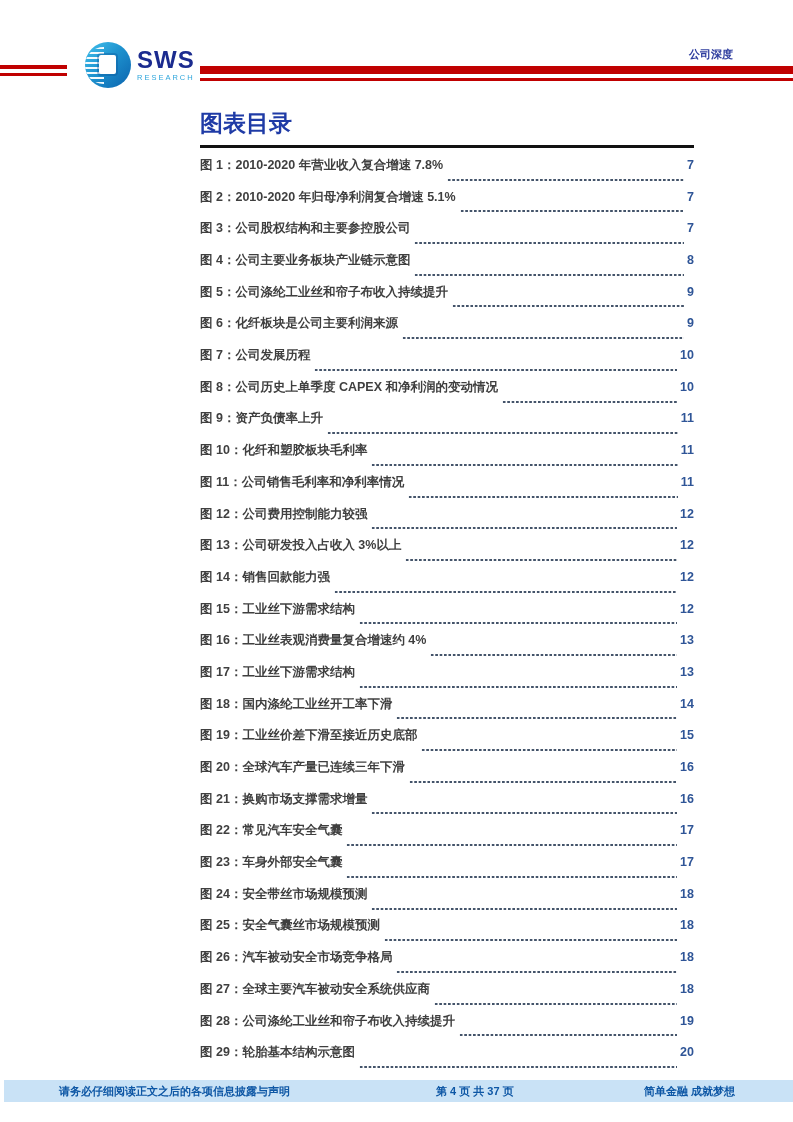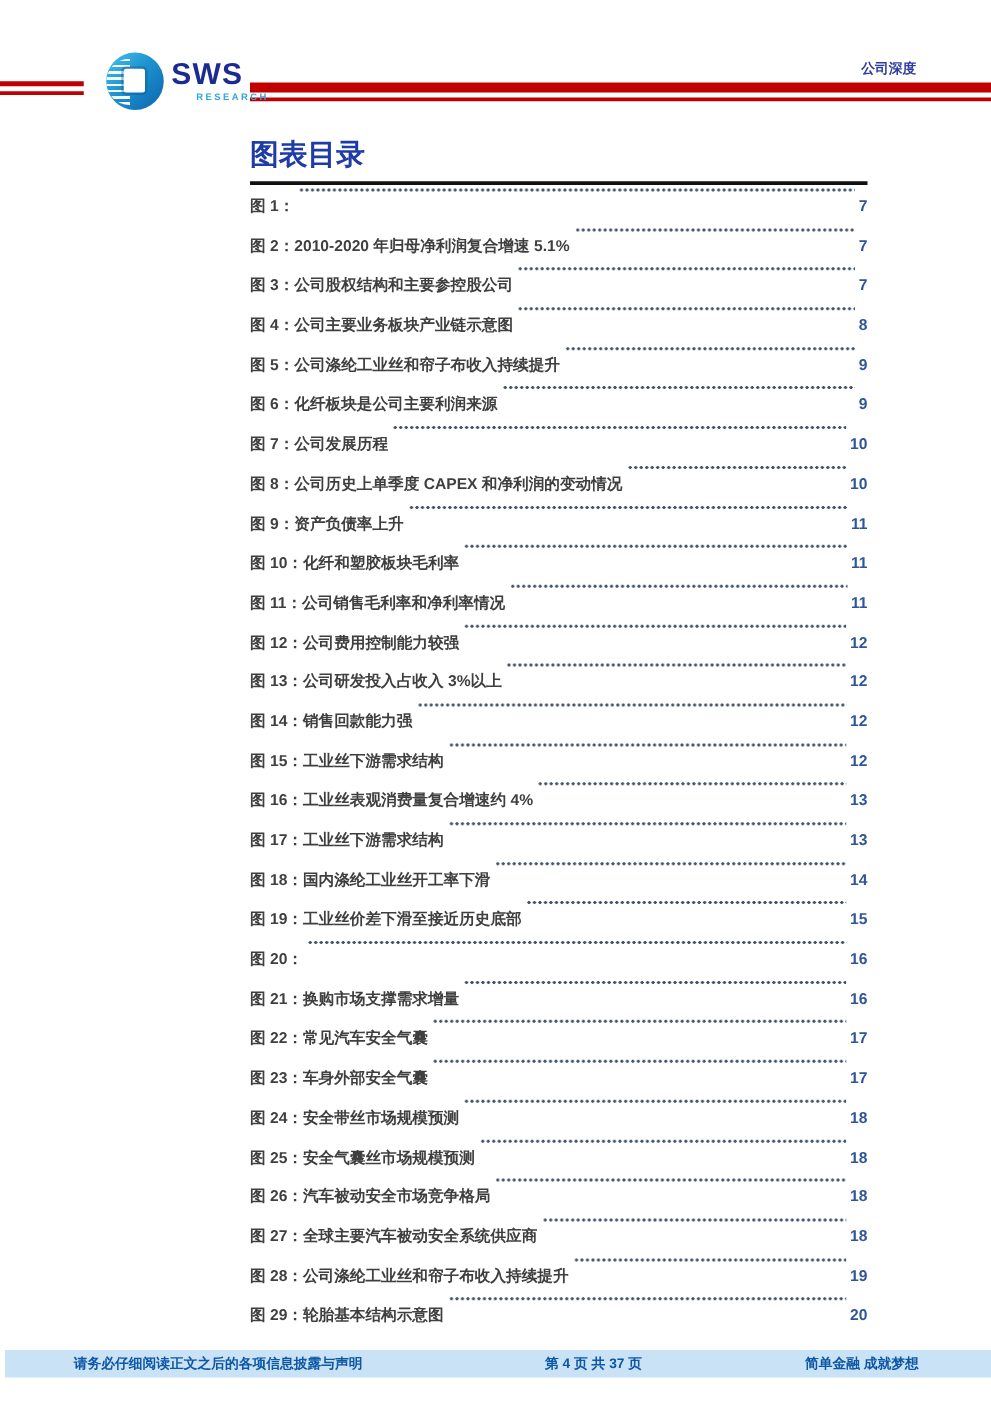--- a/index.html
+++ b/index.html
@@ -24,33 +24,33 @@
     position:absolute;left:0;top:5px;width:42%;height:80%;
     border-radius:23px 0 0 23px;
     background:repeating-linear-gradient(to bottom,rgba(255,255,255,.95) 0 2px,rgba(255,255,255,0) 2px 5px);
   }
   .logo-sphere .square{
     position:absolute;left:14px;top:13px;width:17px;height:19px;
     background:#ffffff;border-radius:2px;box-shadow:0 0 0 2px rgba(10,80,150,.35);
   }
   .logo-text{margin-left:6px;line-height:1;}
   .logo-sws{font-size:24px;font-weight:800;color:#1B2B8F;letter-spacing:1px;}
-  .logo-research{font-size:7.5px;font-weight:700;color:#2FA6DC;letter-spacing:2px;margin-top:2px;margin-left:20px;}
+  .logo-research{font-size:7.5px;font-weight:400;color:#2FA6DC;letter-spacing:2px;margin-top:2px;}
   .report-type{
     position:absolute;right:60px;top:47px;font-size:11px;font-weight:700;color:#2E3D9F;
   }
   
   .content{position:absolute;left:200px;top:106px;width:494px;}
   .toc-title{
     font-size:23px;font-weight:800;color:#1F3BA6;line-height:34px;margin:0;
   }
   .toc-underline{height:0;border-top:3px solid #111111;margin-top:5px;}
   .toc-list{margin-top:2px;}
   .toc-row{
-    display:flex;align-items:flex-start;height:31.7px;line-height:31.7px;
+    display:flex;align-items:flex-end;height:31.7px;line-height:31.7px;
     font-size:12.5px;font-weight:700;color:#3F3F3F;white-space:nowrap;
   }
   .toc-label{flex:0 0 auto;}
   .toc-titletext{flex:0 0 auto;}
   .leader{
     flex:1 1 auto;height:4px;margin:0 3px 0 4px;
     background-image:radial-gradient(circle,#44546A 1.15px,rgba(0,0,0,0) 1.4px);
     background-size:4.4px 4px;background-repeat:repeat-x;background-position:left bottom;
   }
   .toc-page{flex:0 0 auto;color:#2F5597;text-align:right;}
@@ -83,20 +83,21 @@
 </div>
 
 <div class="report-type">公司深度</div>
 
 <div class="content">
   <h1 class="toc-title">图表目录</h1>
   <div class="toc-underline"></div>
   <div class="toc-list">
       <div class="toc-row">
         <span class="toc-label">图 1：</span>
+        <span class="toc-titletext">2010-2020 年营业收入复合增速 7.8%</span>
         <span class="leader"></span>
         <span class="toc-page">7</span>
       </div>
       <div class="toc-row">
         <span class="toc-label">图 2：</span>
         <span class="toc-titletext">2010-2020 年归母净利润复合增速 5.1%</span>
         <span class="leader"></span>
         <span class="toc-page">7</span>
       </div>
       <div class="toc-row">
@@ -196,20 +197,21 @@
         <span class="toc-page">14</span>
       </div>
       <div class="toc-row">
         <span class="toc-label">图 19：</span>
         <span class="toc-titletext">工业丝价差下滑至接近历史底部</span>
         <span class="leader"></span>
         <span class="toc-page">15</span>
       </div>
       <div class="toc-row">
         <span class="toc-label">图 20：</span>
+        <span class="toc-titletext">全球汽车产量已连续三年下滑</span>
         <span class="leader"></span>
         <span class="toc-page">16</span>
       </div>
       <div class="toc-row">
         <span class="toc-label">图 21：</span>
         <span class="toc-titletext">换购市场支撑需求增量</span>
         <span class="leader"></span>
         <span class="toc-page">16</span>
       </div>
       <div class="toc-row">

